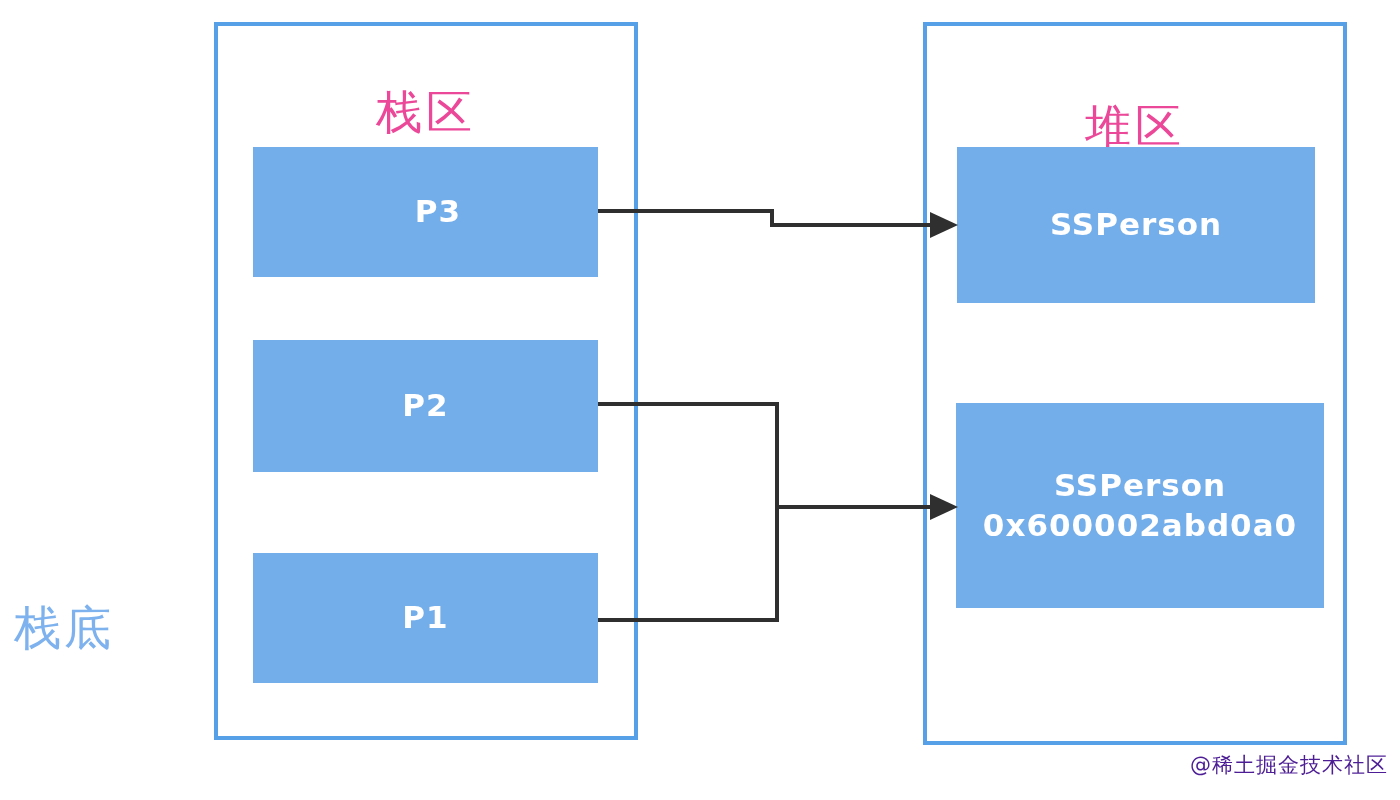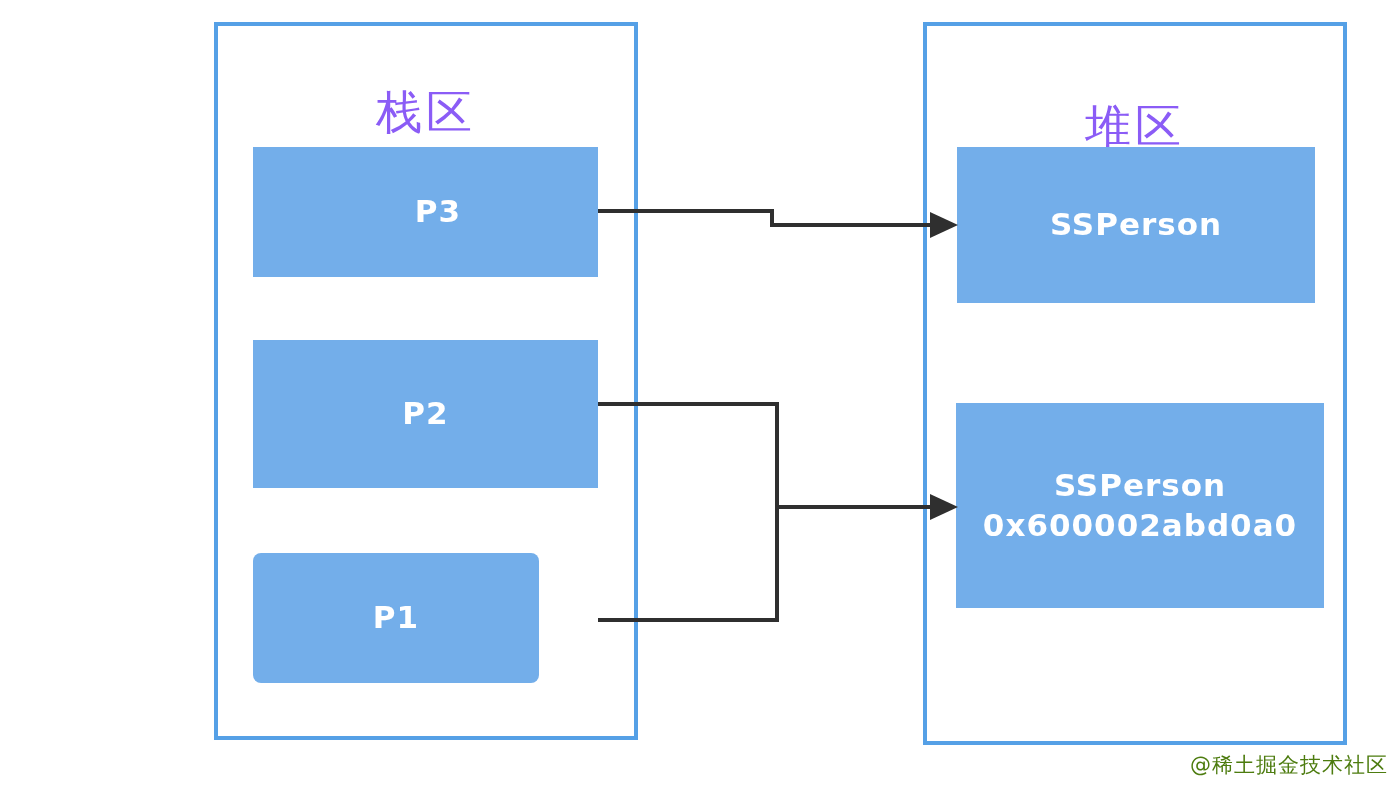--- a/index.html
+++ b/index.html
@@ -32,21 +32,21 @@
   }
   .stack-region { left: 214px; top: 22px; width: 424px; height: 718px; }
   .heap-region  { left: 923px; top: 22px; width: 424px; height: 723px; }
 
   .region-title {
     position: absolute;
     left: 0;
     width: 100%;
     text-align: center;
     font-size: 46px;
-    color: #8b5cf6;
+    color: #ec4899;
     letter-spacing: 4px;
   }
   .stack-region .region-title { top: 56px; }
   .heap-region  .region-title { top: 70px; text-align: center; }
 
   
   .mem-box {
     position: absolute;
     background: #73aeea;
     color: #ffffff;
@@ -55,48 +55,49 @@
     line-height: 1.28;
     display: flex;
     flex-direction: column;
     justify-content: center;
     align-items: center;
     text-align: center;
     letter-spacing: 1px;
   }
 
   .box-p3 { left: 253px; top: 147px; width: 345px; height: 130px; padding-left: 25px; }
-  .box-p2 { left: 253px; top: 340px; width: 345px; height: 148px; }
-  .box-p1 { left: 253px; top: 553px; width: 286px; height: 130px; border-radius: 8px; }
+  .box-p2 { left: 253px; top: 340px; width: 345px; height: 132px; }
+  .box-p1 { left: 253px; top: 553px; width: 345px; height: 130px; }
 
   .box-heap1 { left: 957px; top: 147px; width: 358px; height: 156px; }
   .box-heap2 { left: 956px; top: 403px; width: 368px; height: 205px; }
 
   
   .arrows {
     position: absolute;
     left: 0; top: 0;
     width: 1400px; height: 800px;
     pointer-events: none;
   }
 
   .watermark {
     position: absolute;
     right: 12px;
     top: 751px;
     font-size: 21px;
-    color: #4d7c0f;
+    color: #4c1d95;
     letter-spacing: 1px;
   }
 </style>
 </head>
 <body>
 
 <div class="canvas">
 
+  <div class="side-label" style="top: 597px;">栈底</div>
 
   <div class="region stack-region">
     <div class="region-title">栈区</div>
   </div>
 
   <div class="region heap-region">
     <div class="region-title">堆区</div>
   </div>
 
   <div class="mem-box box-p3">

